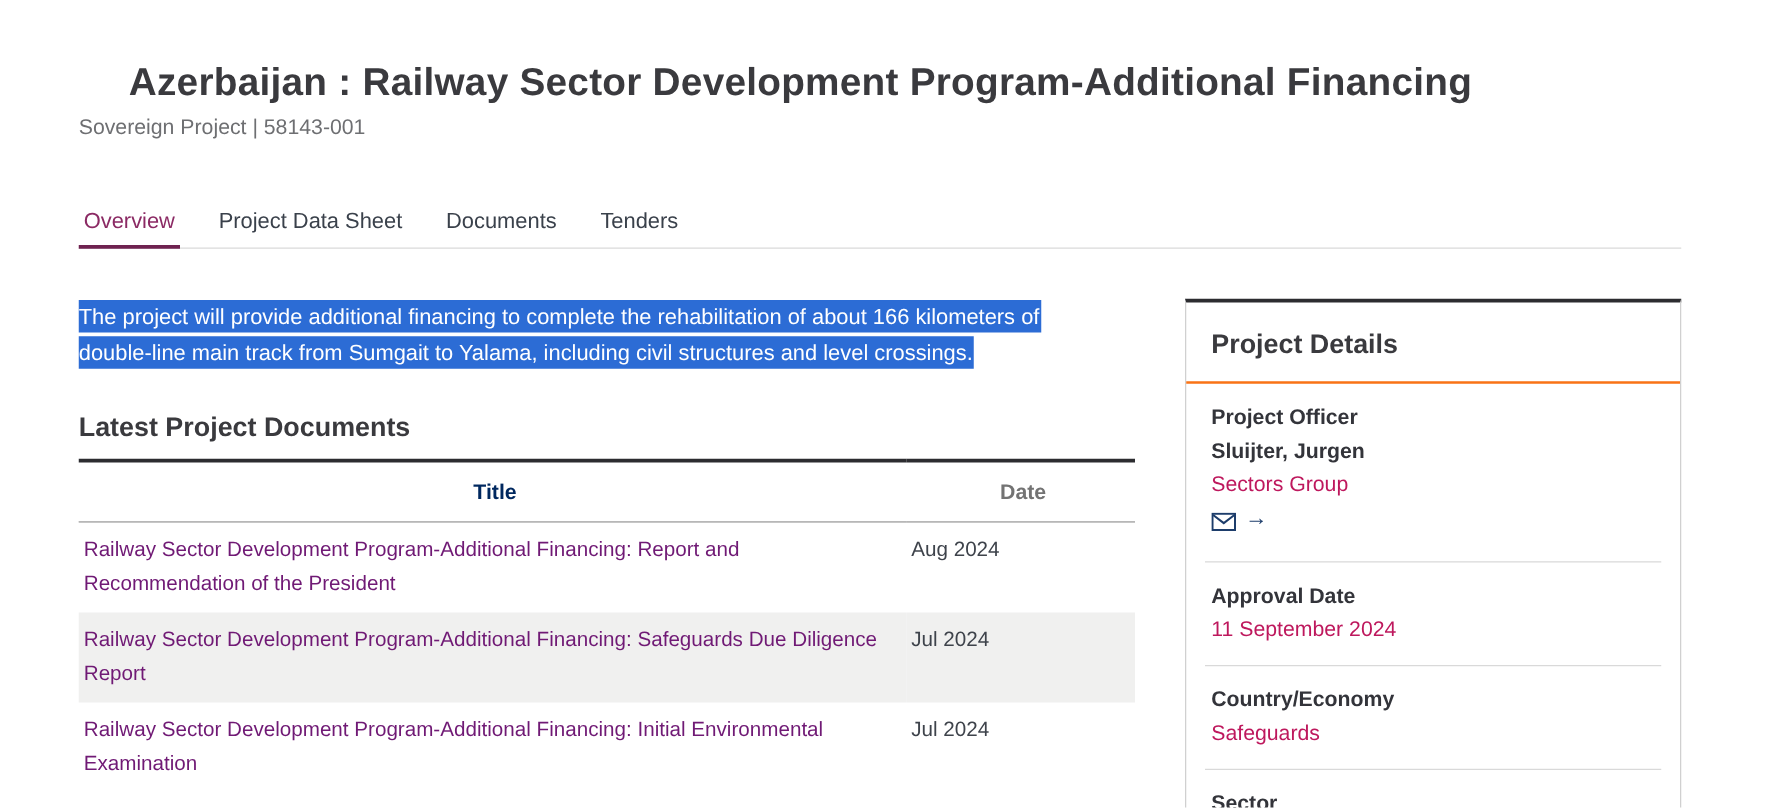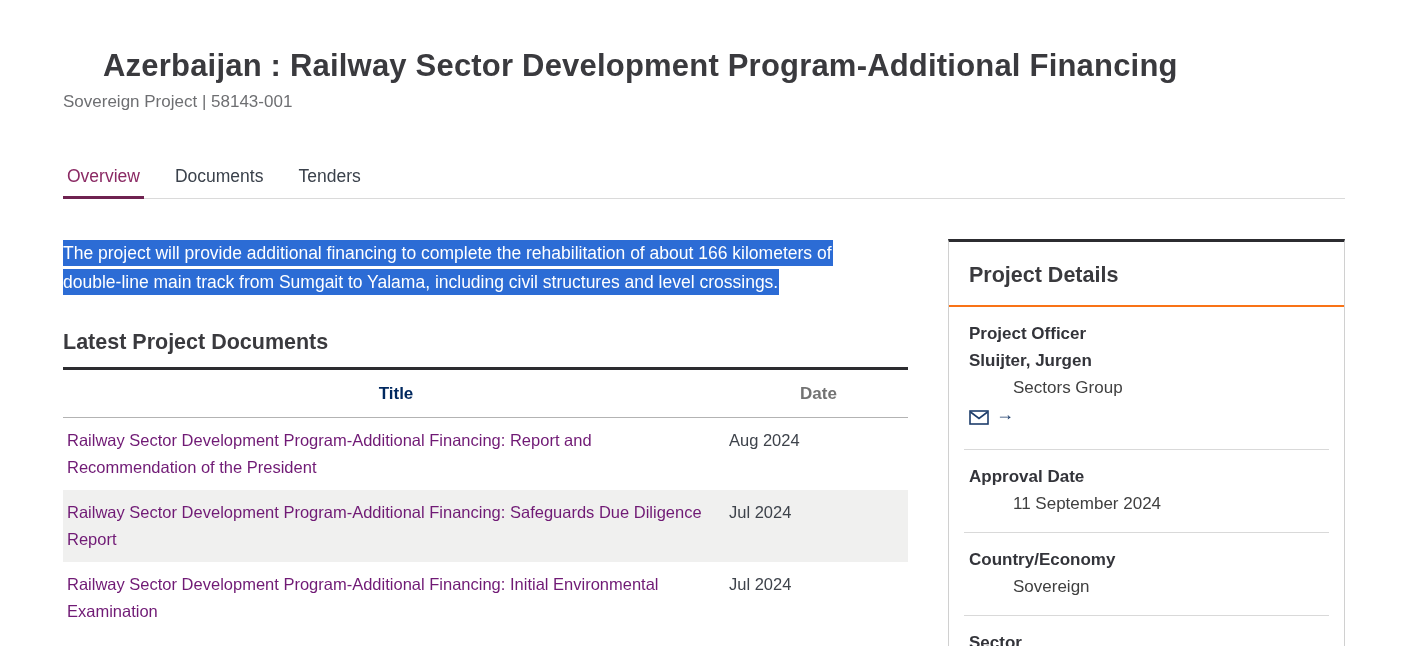--- a/index.html
+++ b/index.html
@@ -139,21 +139,21 @@
     border-bottom: 2px solid #f97316;
   }
   .details-body { padding: 0 15px; }
   .details-section {
     padding: 13px 5px 15px 5px;
     font-size: 17px;
     line-height: 27px;
   }
   .details-section + .details-section { border-top: 1px solid #d9d9d9; }
   .d-label { font-weight: bold; color: #33343a; }
-  .d-muted { color: #404040; margin-left: 44px; }
+  .d-muted { color: #be185d; }
   .request-link {
     display: inline-flex;
     align-items: center;
     gap: 7px;
     color: #1d3d6b;
     cursor: pointer;
     text-decoration: none;
     font-size: 17px;
   }
   .mail-icon { display: inline-block; width: 20px; height: 16px; }
@@ -165,20 +165,21 @@
 <div class="page">
 
   <h1 class="page-title">Azerbaijan : Railway Sector Development Program-Additional Financing</h1>
 
   <div class="sub-row">
     <div class="subtitle">Sovereign Project | 58143-001</div>
   </div>
 
   <nav class="tabs">
     <div class="tab active">Overview</div>
+    <div class="tab">Project Data Sheet</div>
     <div class="tab">Documents</div>
     <div class="tab">Tenders</div>
   </nav>
 
   <div class="content">
 
     <div class="main-col">
 
       <p class="description"><span class="hl">The project will provide additional financing to complete the rehabilitation of about 166 kilometers of double-line main track from Sumgait to Yalama, including civil structures and level crossings.</span></p>
 
@@ -228,21 +229,21 @@
             </a>
           </div>
 
           <div class="details-section">
             <div class="d-label">Approval Date</div>
             <div class="d-muted">11 September 2024</div>
           </div>
 
           <div class="details-section">
             <div class="d-label">Country/Economy</div>
-            <div class="d-muted">Sovereign</div>
+            <div class="d-muted">Safeguards</div>
           </div>
 
           <div class="details-section">
             <div class="d-label">Sector</div>
 
           </div>
 
         </div>
       </div>
     </aside>

